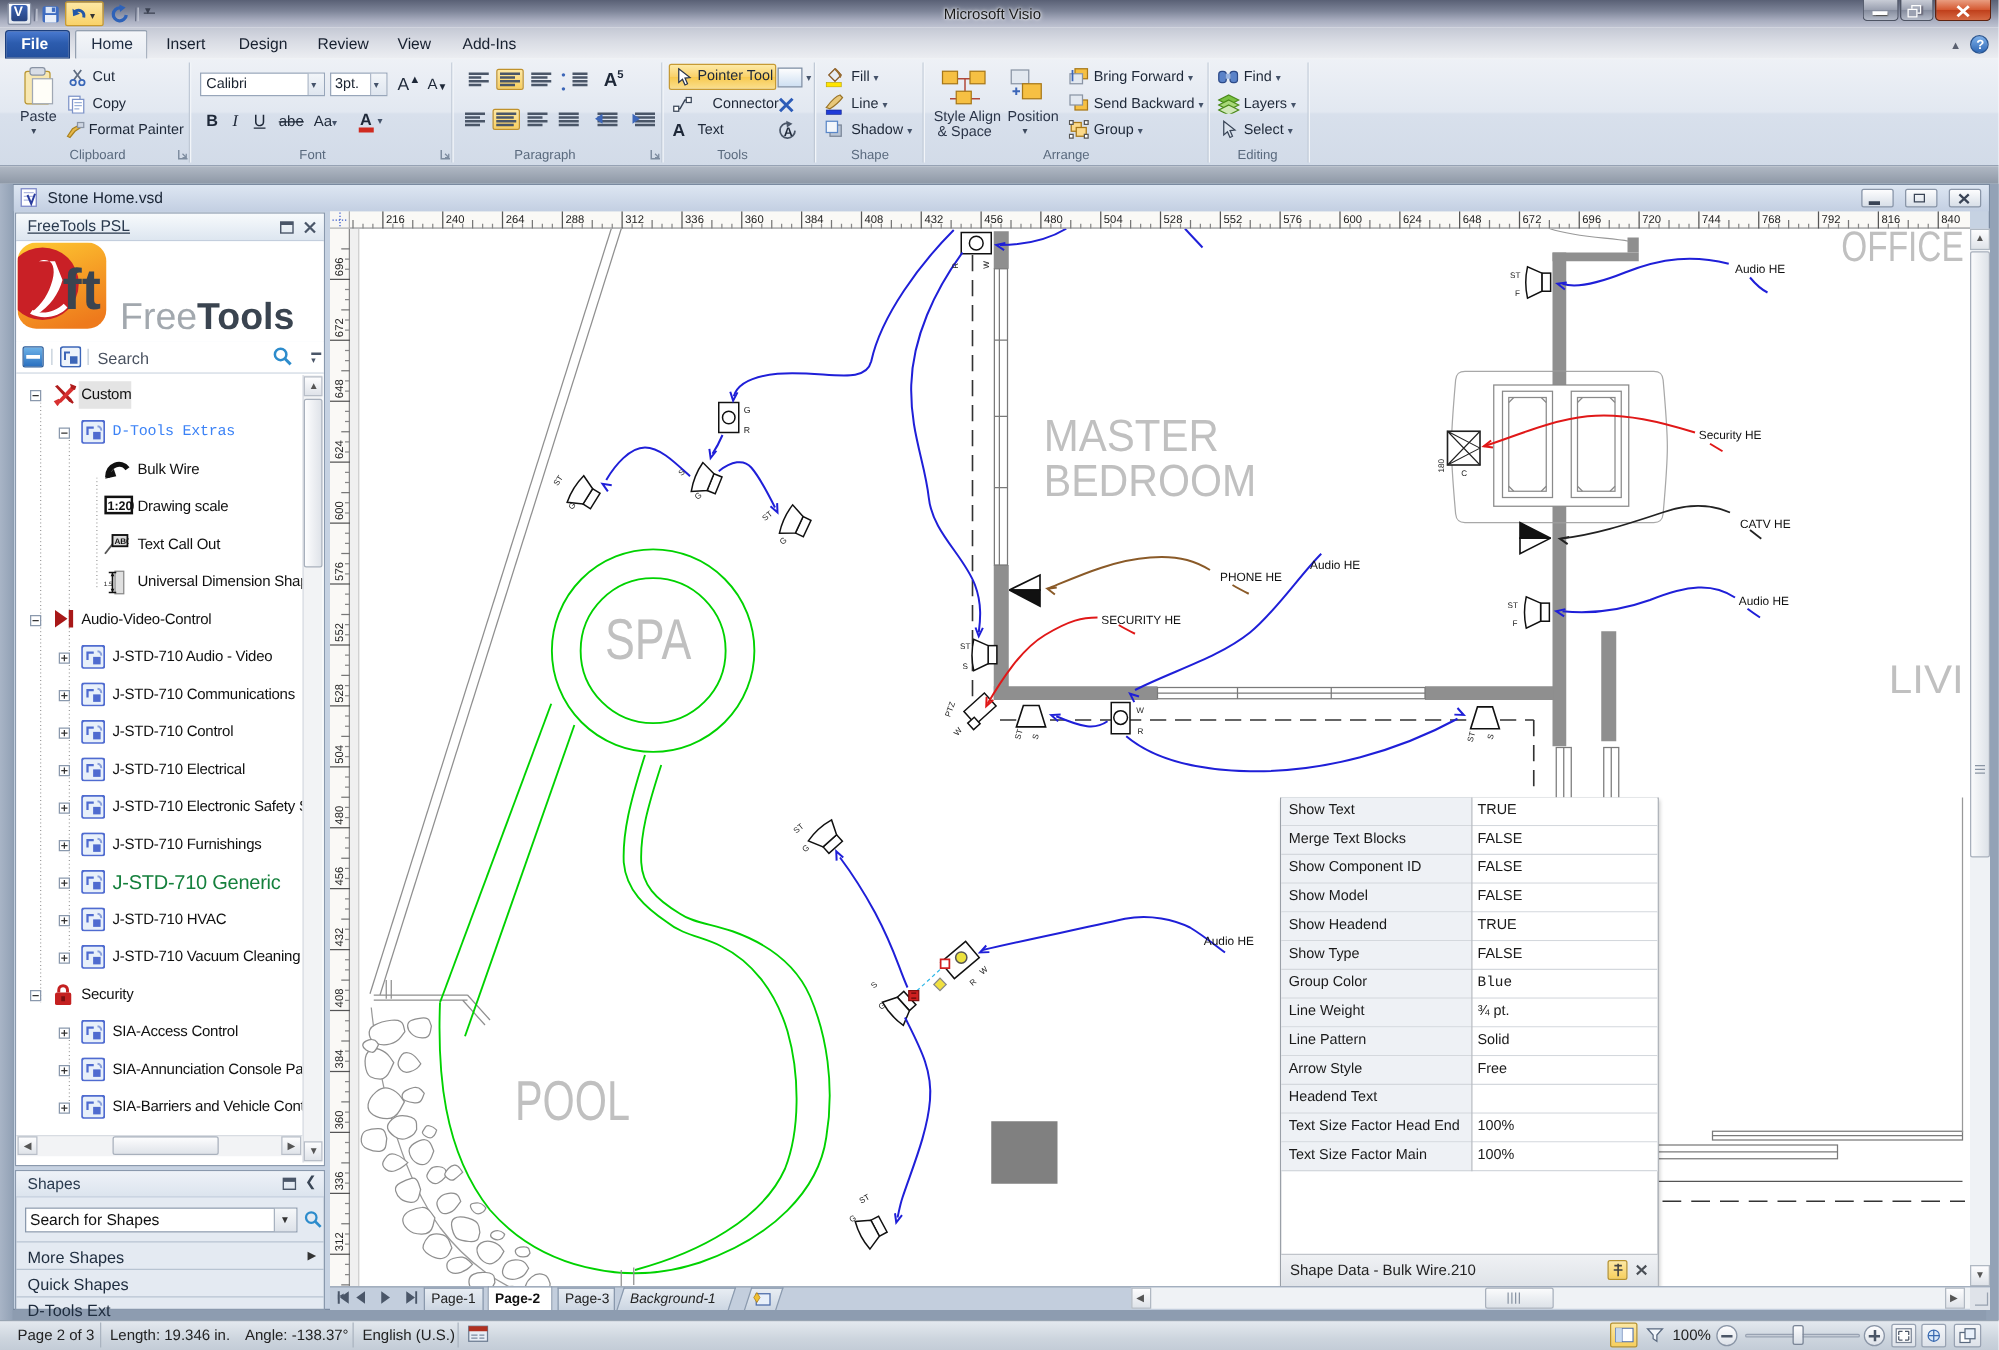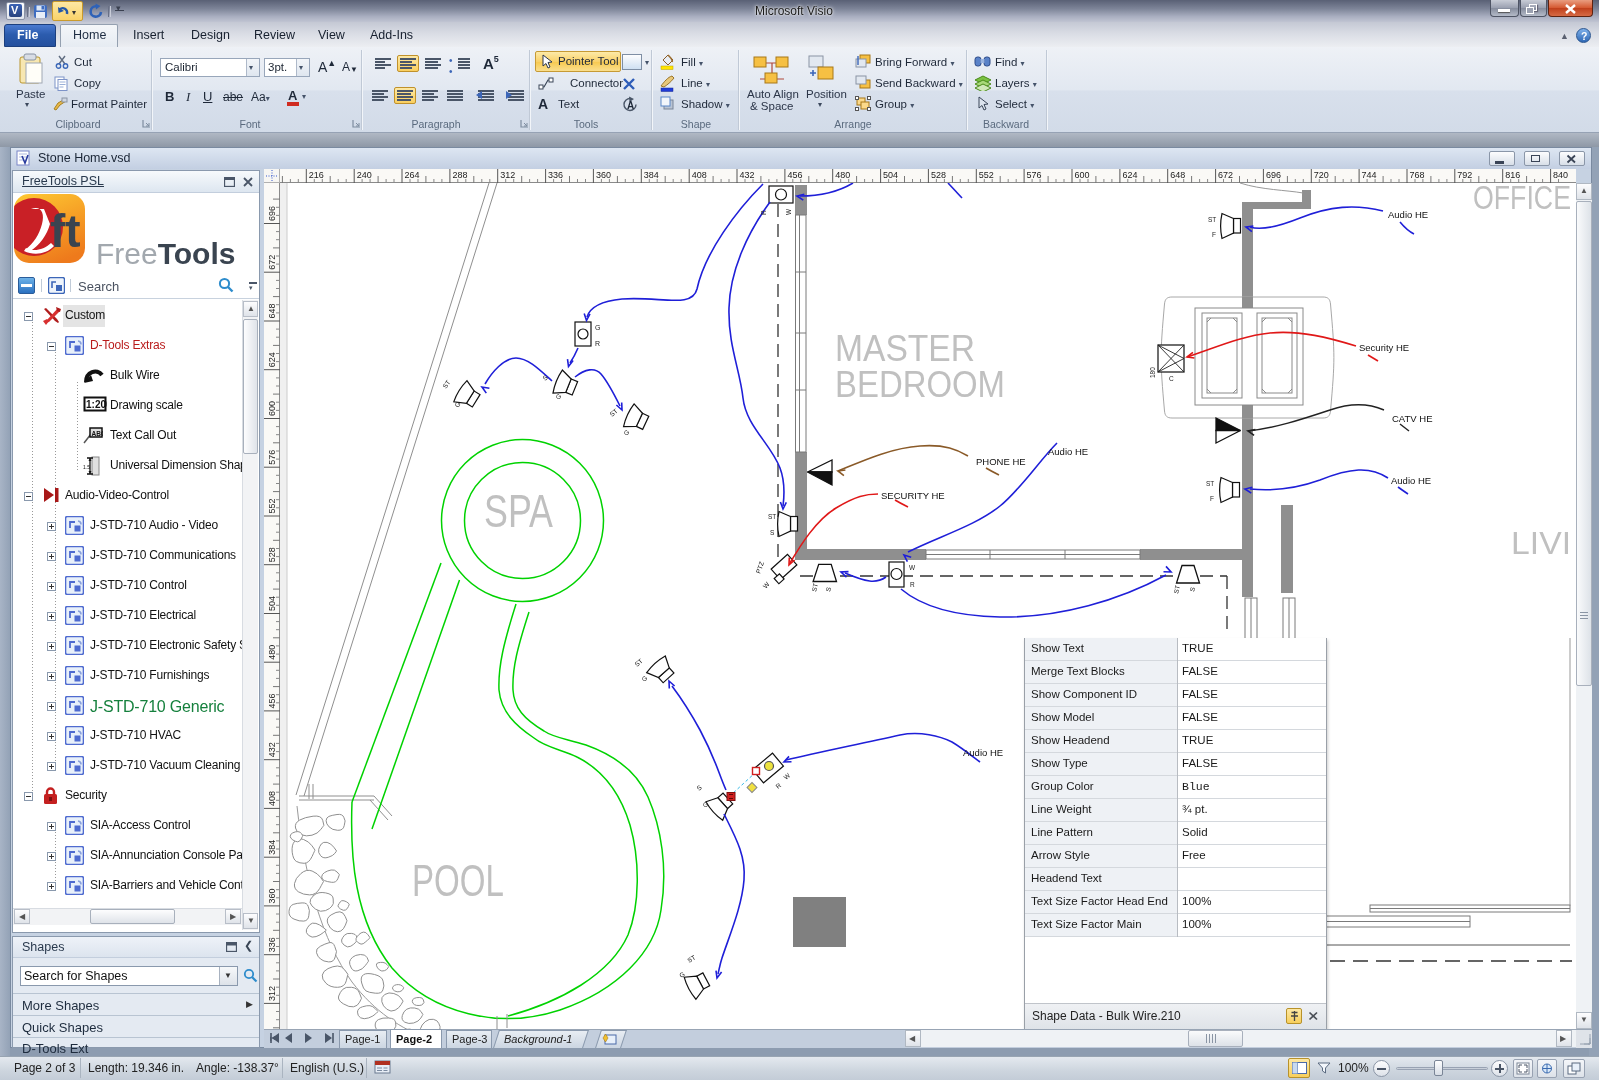--- a/index.html
+++ b/index.html
@@ -80,21 +80,21 @@
 <div class="abs" style="left:966px;top:50px;width:1px;height:80px;background:#c0c9d6;"></div>
 <div class="abs" style="left:967px;top:50px;width:1px;height:80px;background:#f2f5f9;"></div>
 <div class="abs" style="left:1046px;top:50px;width:1px;height:80px;background:#c0c9d6;"></div>
 <div class="abs" style="left:1047px;top:50px;width:1px;height:80px;background:#f2f5f9;"></div>
 <div class="txt" style="left:78px;top:118px;transform:translateX(-50%);color:#5a6a7e;font-size:10.5px;">Clipboard</div>
 <div class="txt" style="left:250px;top:118px;transform:translateX(-50%);color:#5a6a7e;font-size:10.5px;">Font</div>
 <div class="txt" style="left:436px;top:118px;transform:translateX(-50%);color:#5a6a7e;font-size:10.5px;">Paragraph</div>
 <div class="txt" style="left:586px;top:118px;transform:translateX(-50%);color:#5a6a7e;font-size:10.5px;">Tools</div>
 <div class="txt" style="left:696px;top:118px;transform:translateX(-50%);color:#5a6a7e;font-size:10.5px;">Shape</div>
 <div class="txt" style="left:853px;top:118px;transform:translateX(-50%);color:#5a6a7e;font-size:10.5px;">Arrange</div>
-<div class="txt" style="left:1006px;top:118px;transform:translateX(-50%);color:#5a6a7e;font-size:10.5px;">Backward</div>
+<div class="txt" style="left:1006px;top:118px;transform:translateX(-50%);color:#5a6a7e;font-size:10.5px;">Editing</div>
 <svg class="abs" style="left:142px;top:119px;" width="9" height="9">
     <path d="M1 1 L1 8 L8 8" fill="none" stroke="#7e8da0" stroke-width="1.2"></path>
     <path d="M4 4 L7 7 M7 4 L7 7 L4 7" stroke="#7e8da0" fill="none"></path>
   </svg>
 <svg class="abs" style="left:352px;top:119px;" width="9" height="9">
     <path d="M1 1 L1 8 L8 8" fill="none" stroke="#7e8da0" stroke-width="1.2"></path>
     <path d="M4 4 L7 7 M7 4 L7 7 L4 7" stroke="#7e8da0" fill="none"></path>
   </svg>
 <svg class="abs" style="left:520px;top:119px;" width="9" height="9">
     <path d="M1 1 L1 8 L8 8" fill="none" stroke="#7e8da0" stroke-width="1.2"></path>
@@ -237,21 +237,21 @@
     <rect x="2" y="2" width="9" height="9" fill="#f2f6fb" stroke="#5a87c8"></rect>
   </svg>
 <div class="txt" style="left:681px;top:98px;color:#1e2838;font-size:11.5px;">Shadow <span style="font-size:8px;color:#45536a;">▾</span></div>
 
 <svg class="abs" style="left:752px;top:53px;" width="40" height="34">
  <path d="M8 10 H32 M20 10 V26 M8 26 H32" stroke="#b0483a" stroke-width="1.2" fill="none"></path>
  <rect x="2" y="4" width="12" height="10" fill="#f6c043" stroke="#a87818"></rect>
  <rect x="24" y="4" width="12" height="10" fill="#f6c043" stroke="#a87818"></rect>
  <rect x="13" y="20" width="12" height="10" fill="#f6c043" stroke="#a87818"></rect>
 </svg>
-<div class="txt" style="left:747px;top:88px;color:#2b3548;font-size:11.5px;">Auto Align</div>
+<div class="txt" style="left:747px;top:88px;color:#2b3548;font-size:11.5px;">Style Align</div>
 <div class="txt" style="left:750px;top:100px;color:#2b3548;font-size:11.5px;">&amp; Space</div>
 <svg class="abs" style="left:806px;top:53px;" width="36" height="34">
  <rect x="3" y="3" width="14" height="11" fill="#e2e8f0" stroke="#8a94a4"></rect>
  <rect x="12" y="14" width="15" height="12" fill="#f6c043" stroke="#a87818"></rect>
  <path d="M4 20 L10 20 M7 17 L7 23" stroke="#3c66b8" stroke-width="1.6"></path>
 </svg>
 <div class="txt" style="left:806px;top:88px;color:#2b3548;font-size:11.5px;">Position</div>
 <div class="txt" style="left:818px;top:100px;color:#3c485c;font-size:8px;">▾</div>
 <svg class="abs" style="left:855px;top:54px;" width="16" height="15">
     <rect x="5" y="1" width="10" height="8" fill="#f6c043" stroke="#a87818"></rect>
@@ -384,21 +384,21 @@
   </svg>
 <div class="txt" style="left:65px;top:308px;width:177px;overflow:hidden;color:#111;font-size:12px;letter-spacing:-0.2px;">Custom</div>
 <div class="abs" style="left:47px;top:341.5px;width:9px;height:9px;background:#fff;border:1px solid #8a99ad;"></div>
 <div class="abs" style="left:49px;top:345.5px;width:5px;height:1px;background:#333;"></div>
 <svg class="abs" style="left:65px;top:336px;" width="19" height="19">
     <rect x="0.5" y="0.5" width="18" height="18" fill="#e8f0fa" stroke="#4f6bd0" stroke-width="1.6" rx="2"></rect>
     <path d="M5 12 L5 6 L10 6" fill="none" stroke="#4f6bd0" stroke-width="1.8"></path>
     <rect x="9.5" y="9.5" width="6" height="6" fill="#4f6bd0"></rect>
     <path d="M13 5 a3.5 3.5 0 0 1 3 3.5" fill="none" stroke="#8aa0dc" stroke-width="1.6"></path>
   </svg>
-<div class="txt" style="left:90px;top:338px;width:152px;overflow:hidden;color:#b91c1c;font-size:12px;letter-spacing:-0.2px;">D-Tools Extras</div>
+<div class="txt" style="left:90px;top:338px;width:152px;overflow:hidden;color:#3b82f6;font-size:12px;letter-spacing:-0.2px;font-family:Liberation Mono, monospace;">D-Tools Extras</div>
 <svg class="abs" style="left:83px;top:366px;" width="22" height="18">
     <path d="M3 16 C3 6 14 2 19 9" fill="none" stroke="#111" stroke-width="4"></path>
     <path d="M8 9 L1 17 L10 15 Z" fill="#111"></path>
   </svg>
 <div class="txt" style="left:110px;top:368px;width:132px;overflow:hidden;color:#111;font-size:12px;letter-spacing:-0.2px;">Bulk Wire</div>
 <svg class="abs" style="left:83px;top:396px;" width="24" height="16">
     <rect x="0.5" y="0.5" width="23" height="15" fill="#111"></rect>
     <rect x="2.5" y="2.5" width="19" height="11" fill="#fff"></rect>
     <text x="3" y="12" font-size="10" font-weight="bold" fill="#111" font-family="Liberation Sans">1:200</text>
   </svg>

